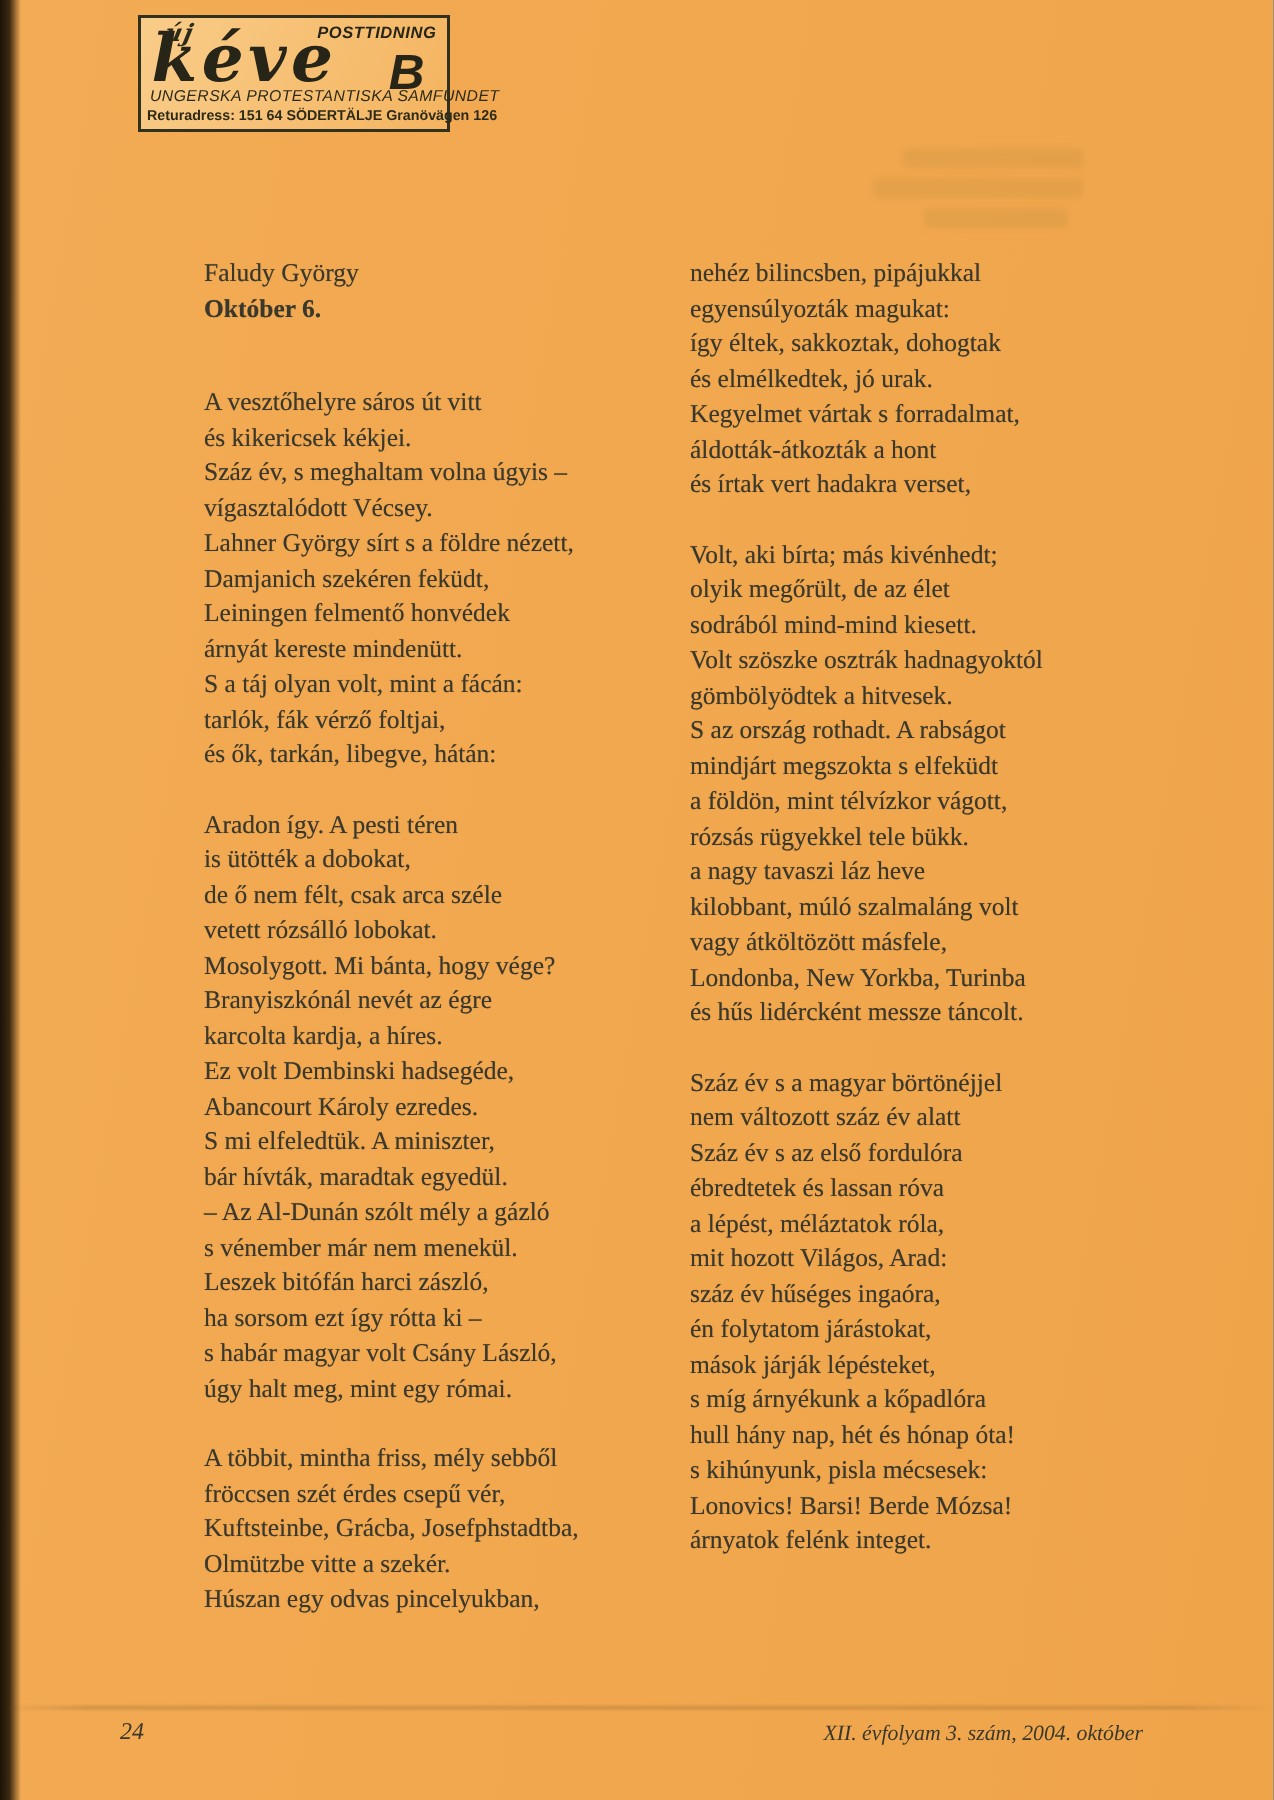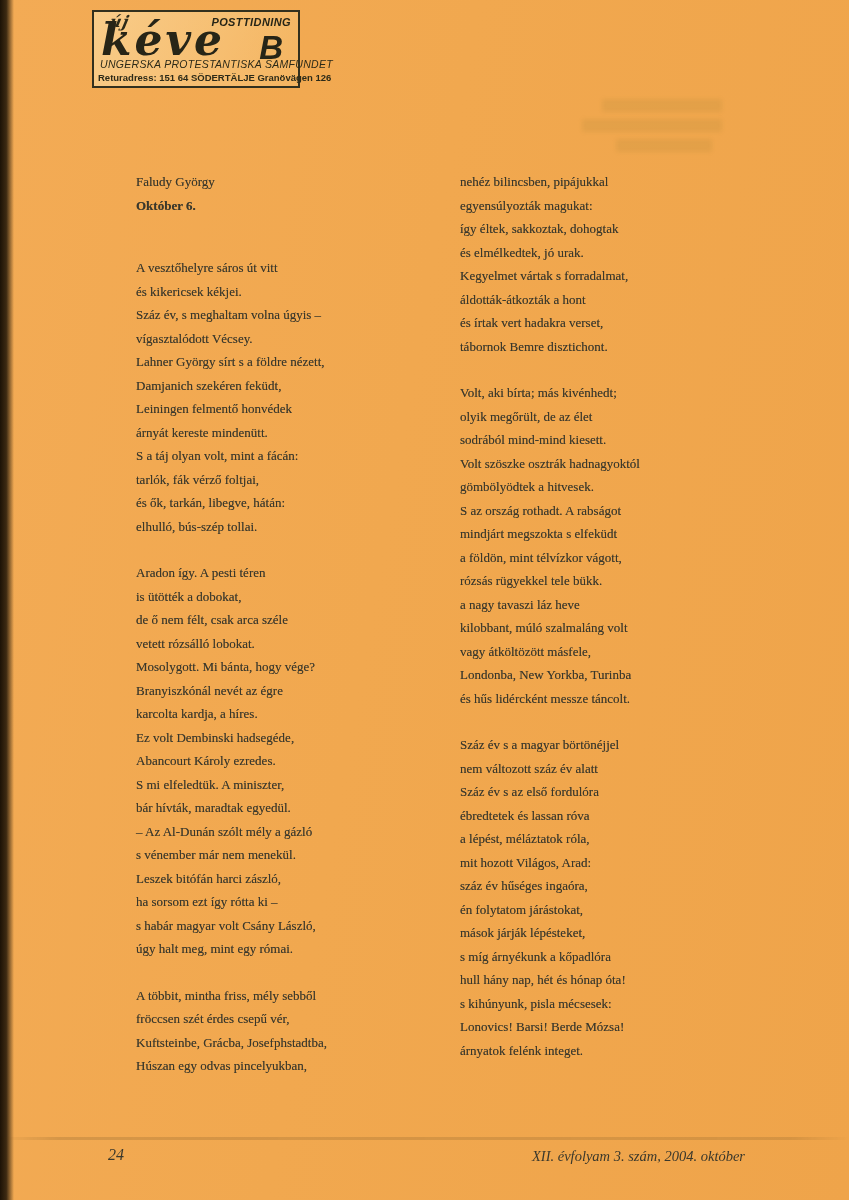--- a/index.html
+++ b/index.html
@@ -58,43 +58,43 @@
   .ghost div {
     height:13px; margin:7px 0; border-radius:3px;
     background:rgba(116,106,32,.10); filter:blur(2px);
   }
   .ghost div:nth-child(1){ width:120px; margin-left:20px; }
   .ghost div:nth-child(2){ width:140px; }
   .ghost div:nth-child(3){ width:96px;  margin-left:34px; }
   
   .col {
     position:absolute; top:170px; width:330px;
-    font-size:13px; line-height:23.5px;
+    font-size:17px; line-height:23.5px;
     text-shadow: 0 0 .5px rgba(58,56,44,.55);
   }
   .col-1 { left:136px; }
   .col-2 { left:460px; }
   .poem-author { }
   .poem-title  { font-weight:700; margin-bottom:39px; }
   .stanza { margin-bottom:23px; }
   .poem-line { white-space:nowrap; }
   
   .footer-rule {
     position:absolute; left:0; top:1137px; width:849px; height:3px;
     background: linear-gradient(to right,
       rgba(110,80,35,0) 0%, rgba(110,80,35,.22) 7%,
       rgba(110,80,35,.20) 93%, rgba(110,80,35,0) 100%);
     filter:blur(.6px);
   }
   .footer-page {
-    position:absolute; left:108px; top:1146px;
+    position:absolute; left:80px; top:1146px;
     font:italic 16px "Liberation Serif", serif; color:#3a382c;
   }
   .footer-issue {
-    position:absolute; right:104px; top:1148px;
+    position:absolute; right:87px; top:1148px;
     font:italic 14.5px "Liberation Serif", serif; color:#3a382c;text-align:right;
   }
 </style>
 </head>
 <body>
 
 <div class="page">
 
   <div class="edge-left"></div>
 
@@ -122,21 +122,20 @@
           <div class="poem-line">és kikericsek kékjei.</div>
           <div class="poem-line">Száz év, s meghaltam volna úgyis –</div>
           <div class="poem-line">vígasztalódott Vécsey.</div>
           <div class="poem-line">Lahner György sírt s a földre nézett,</div>
           <div class="poem-line">Damjanich szekéren feküdt,</div>
           <div class="poem-line">Leiningen felmentő honvédek</div>
           <div class="poem-line">árnyát kereste mindenütt.</div>
           <div class="poem-line">S a táj olyan volt, mint a fácán:</div>
           <div class="poem-line">tarlók, fák vérző foltjai,</div>
           <div class="poem-line">és ők, tarkán, libegve, hátán:</div>
-          <div class="poem-line">elhulló, bús-szép tollai.</div>
         </div>
         <div class="stanza">
           <div class="poem-line">Aradon így. A pesti téren</div>
           <div class="poem-line">is ütötték a dobokat,</div>
           <div class="poem-line">de ő nem félt, csak arca széle</div>
           <div class="poem-line">vetett rózsálló lobokat.</div>
           <div class="poem-line">Mosolygott. Mi bánta, hogy vége?</div>
           <div class="poem-line">Branyiszkónál nevét az égre</div>
           <div class="poem-line">karcolta kardja, a híres.</div>
           <div class="poem-line">Ez volt Dembinski hadsegéde,</div>
@@ -147,36 +146,36 @@
           <div class="poem-line">s vénember már nem menekül.</div>
           <div class="poem-line">Leszek bitófán harci zászló,</div>
           <div class="poem-line">ha sorsom ezt így rótta ki –</div>
           <div class="poem-line">s habár magyar volt Csány László,</div>
           <div class="poem-line">úgy halt meg, mint egy római.</div>
         </div>
         <div class="stanza">
           <div class="poem-line">A többit, mintha friss, mély sebből</div>
           <div class="poem-line">fröccsen szét érdes csepű vér,</div>
           <div class="poem-line">Kuftsteinbe, Grácba, Josefphstadtba,</div>
+          <div class="poem-line">Olmützbe vitte a szekér.</div>
           <div class="poem-line">Húszan egy odvas pincelyukban,</div>
         </div>
       </div>
   </div>
 
   <div class="col col-2">
     <div class="stanzas">
         <div class="stanza">
           <div class="poem-line">nehéz bilincsben, pipájukkal</div>
           <div class="poem-line">egyensúlyozták magukat:</div>
           <div class="poem-line">így éltek, sakkoztak, dohogtak</div>
           <div class="poem-line">és elmélkedtek, jó urak.</div>
           <div class="poem-line">Kegyelmet vártak s forradalmat,</div>
           <div class="poem-line">áldották-átkozták a hont</div>
           <div class="poem-line">és írtak vert hadakra verset,</div>
-          <div class="poem-line">tábornok Bemre disztichont.</div>
         </div>
         <div class="stanza">
           <div class="poem-line">Volt, aki bírta; más kivénhedt;</div>
           <div class="poem-line">olyik megőrült, de az élet</div>
           <div class="poem-line">sodrából mind-mind kiesett.</div>
           <div class="poem-line">Volt szöszke osztrák hadnagyoktól</div>
           <div class="poem-line">gömbölyödtek a hitvesek.</div>
           <div class="poem-line">S az ország rothadt. A rabságot</div>
           <div class="poem-line">mindjárt megszokta s elfeküdt</div>
           <div class="poem-line">a földön, mint télvízkor vágott,</div>

